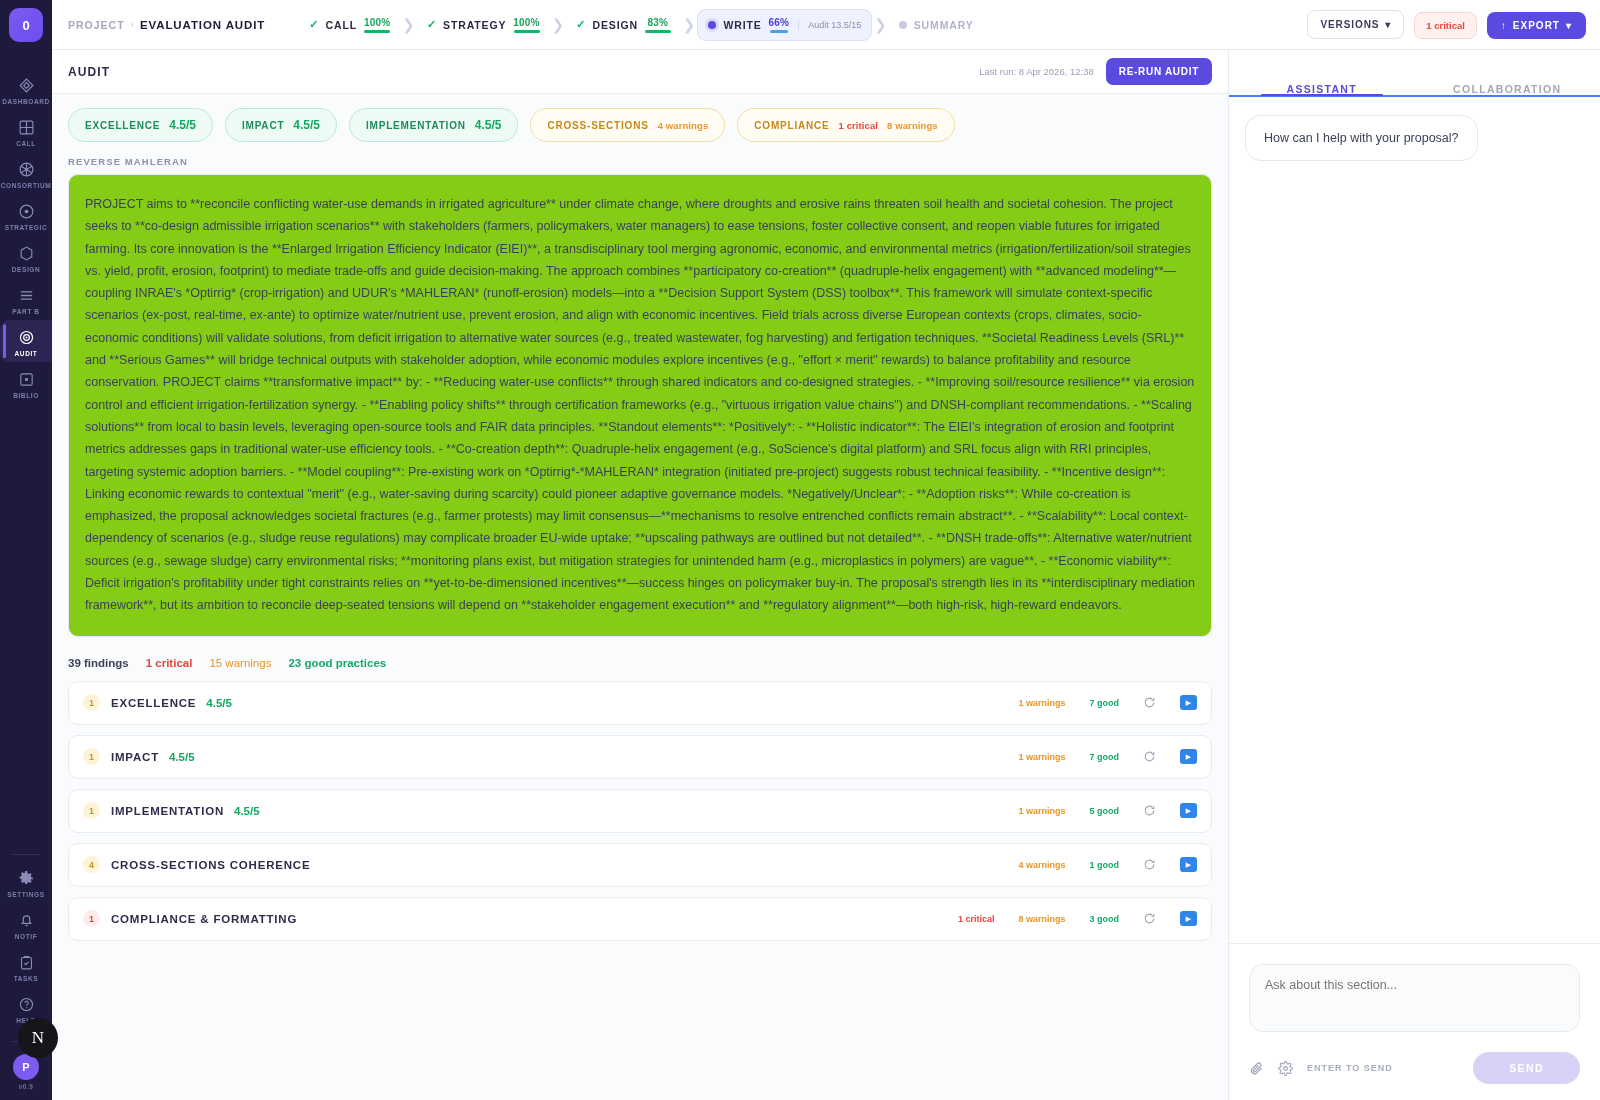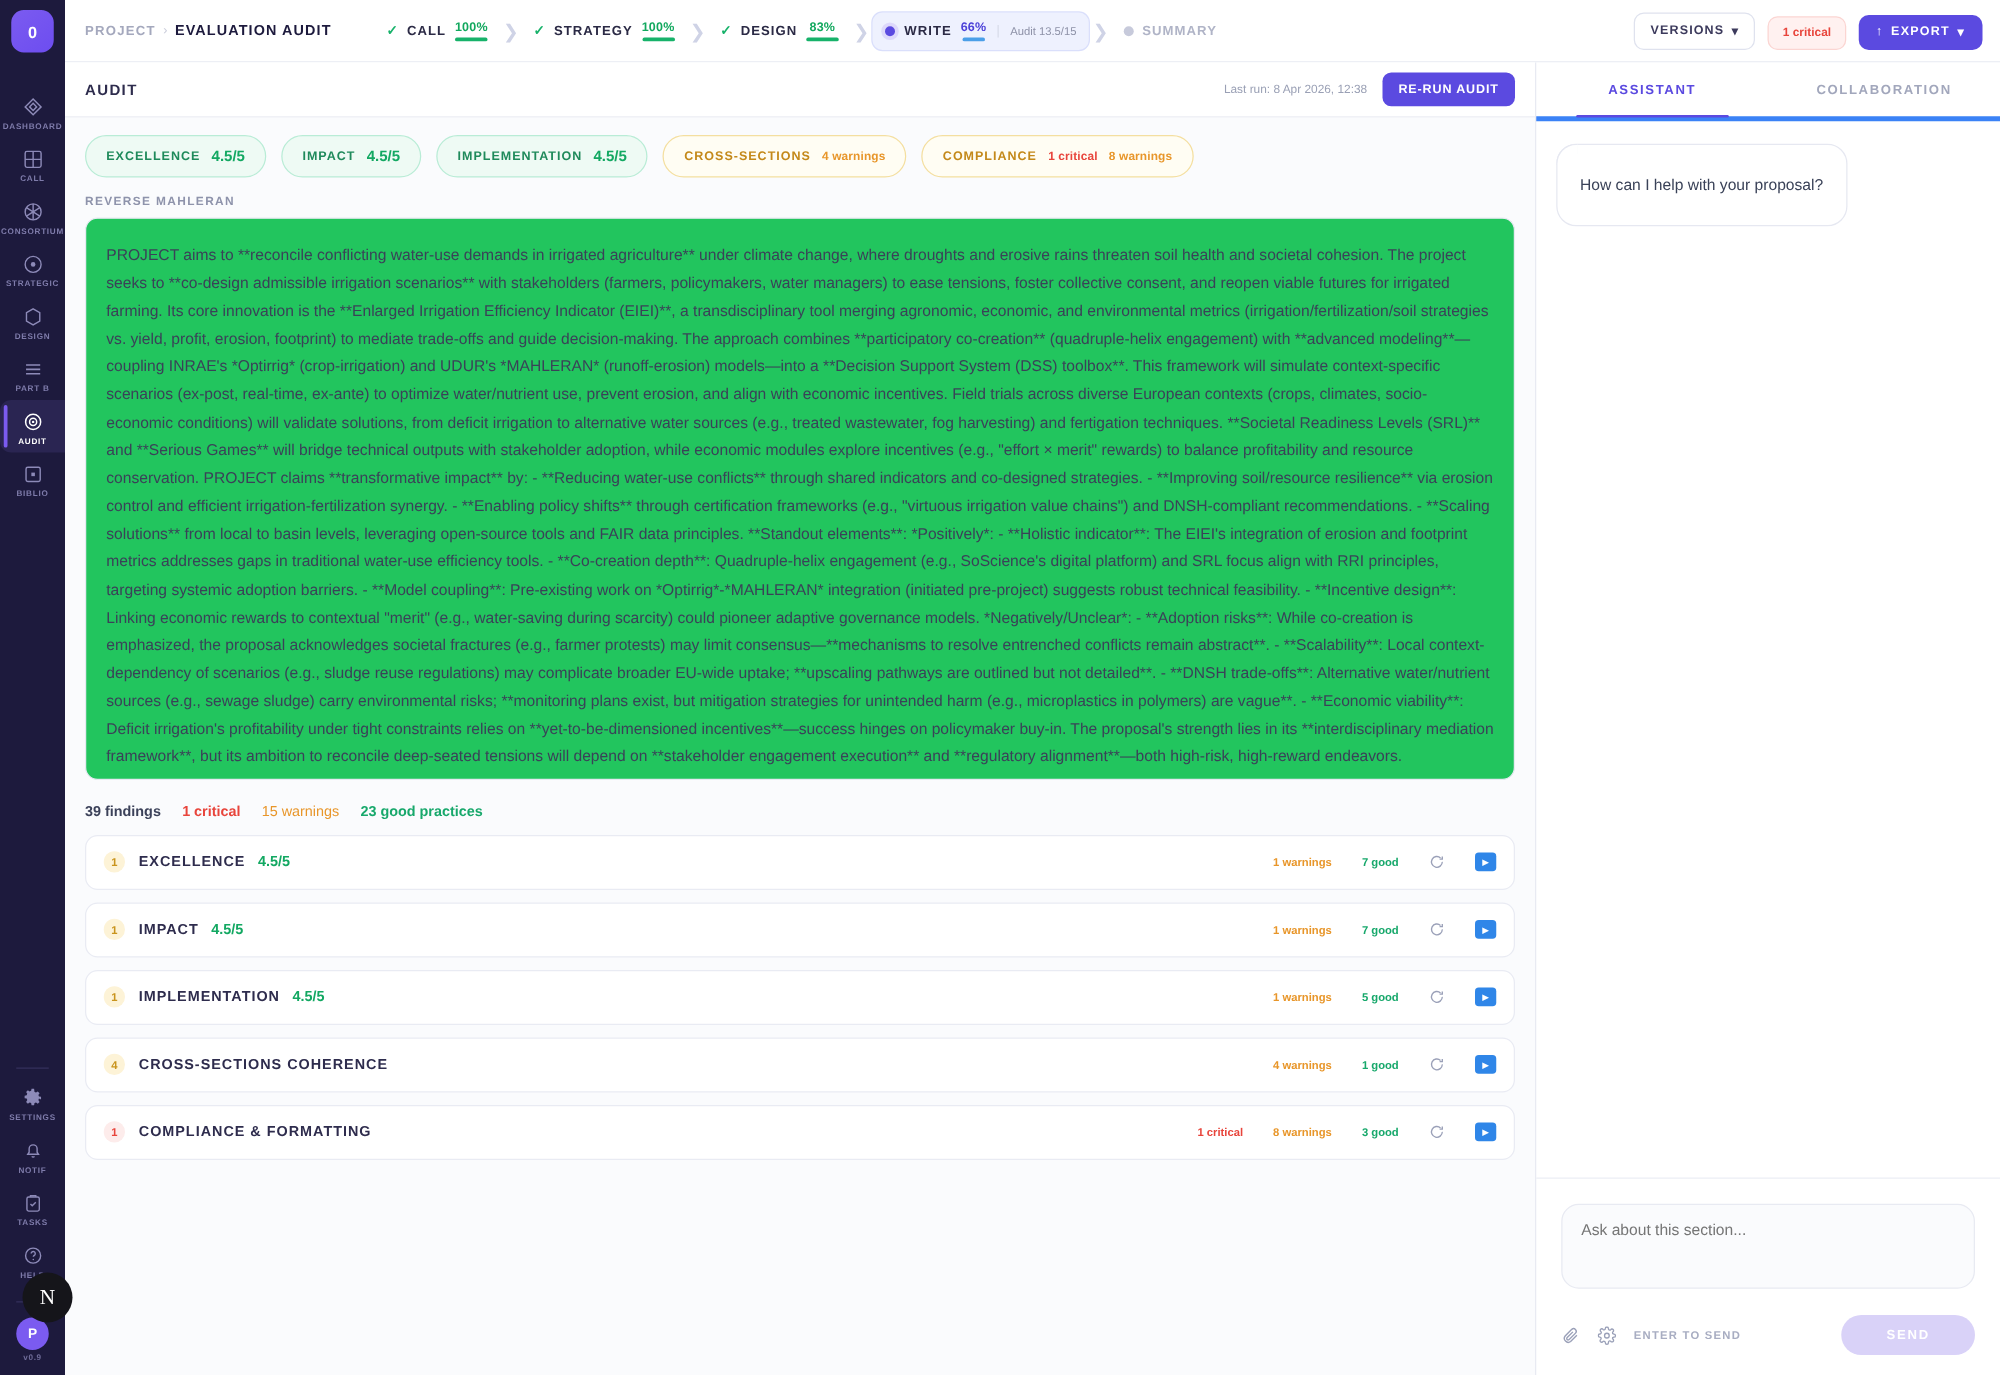--- a/index.html
+++ b/index.html
@@ -132,22 +132,22 @@
   .chip.amber { background: #fffdf3; border: 1px solid #f4dfa0; color: #c4891a; }
   .chip .warn { color: #e8962a; font-weight: 700; letter-spacing: .1px; font-size: 9.5px; }
   .chip .crit { color: #e8453c; font-weight: 700; letter-spacing: .1px; font-size: 9.5px; }
 
   .section-label {
     font-size: 9.5px; font-weight: 700; letter-spacing: 1.1px;
     color: #8e93ab; padding: 4px 16px 7px;
   }
 
   .summary-card {
-    margin: 0 16px; background: #22c55e; border: 1px solid #e7e9f2;
-    border-radius: 10px; padding: 18px 16px 6px;
+    margin: 0 16px; background: #84cc16; border: 1px solid #e7e9f2;
+    border-radius: 10px; padding: 18px 16px 19px;
   }
   .summary-text {
     font-size: 12.5px; line-height: 22.3px; color: #3a4258;
     text-align: left; white-space: pre-wrap;
   }
 
   .findings-bar { display: flex; align-items: center; gap: 17px; padding: 20px 16px 12px; }
   .f-total { font-size: 11.5px; font-weight: 700; color: #3b4159; }
   .f-crit { font-size: 11.5px; font-weight: 700; color: #e8453c; }
   .f-warn { font-size: 11.5px; font-weight: 400; color: #e8962a; }
@@ -176,35 +176,35 @@
     display: flex; align-items: center; justify-content: center; color: #fff; font-size: 7px;
   }
 
   .doc-scroll { flex: 1 1 auto; overflow: hidden; }
 
   
   .aside {
     width: 372px; flex: 0 0 372px; background: #fff;
     border-left: 1px solid #e8eaf2; display: flex; flex-direction: column;
   }
-  .aside-tabs { height: 47px; display: flex; border-bottom: 4px solid #3b82f6; }
+  .aside-tabs { height: 47px; display: flex; border-bottom: 2px solid #3b82f6; align-items: flex-end; }
   .atab {
     flex: 1; display: flex; align-items: center; justify-content: center;
     font-size: 10.5px; font-weight: 700; letter-spacing: 1.3px; color: #a2a7bc; cursor: pointer;
     position: relative;
   }
   .atab.on { color: #5b4ae0; }
   .atab.on::after {
     content: ""; position: absolute; left: 32px; right: 32px; bottom: -1px;
     height: 2.5px; background: #5b4ae0; border-radius: 2px;
   }
   .chat-area { flex: 1 1 auto; padding: 18px 16px; overflow: hidden; }
   .bubble {
     background: #fff; border: 1px solid #e6e8f1; border-radius: 16px;
-    padding: 25px 18px; font-size: 12.5px; color: #3a4258; display: inline-block;
+    padding: 15px 18px; font-size: 12.5px; color: #3a4258; display: inline-block;
     position: relative; max-width: 300px;
   }
   .bubble::before {
     content: ""; position: absolute; left: -1px; top: -1px; width: 16px; height: 16px;
     background: #fff; border-left: 1px solid #e6e8f1; border-top: 1px solid #e6e8f1;
     border-radius: 16px 0 0 0;
   }
   .composer { border-top: 1px solid #eceef5; padding: 20px 20px 16px; }
   .textarea {
     width: 100%; height: 68px; border: 1px solid #e8eaf2; background: #fafbfd;

